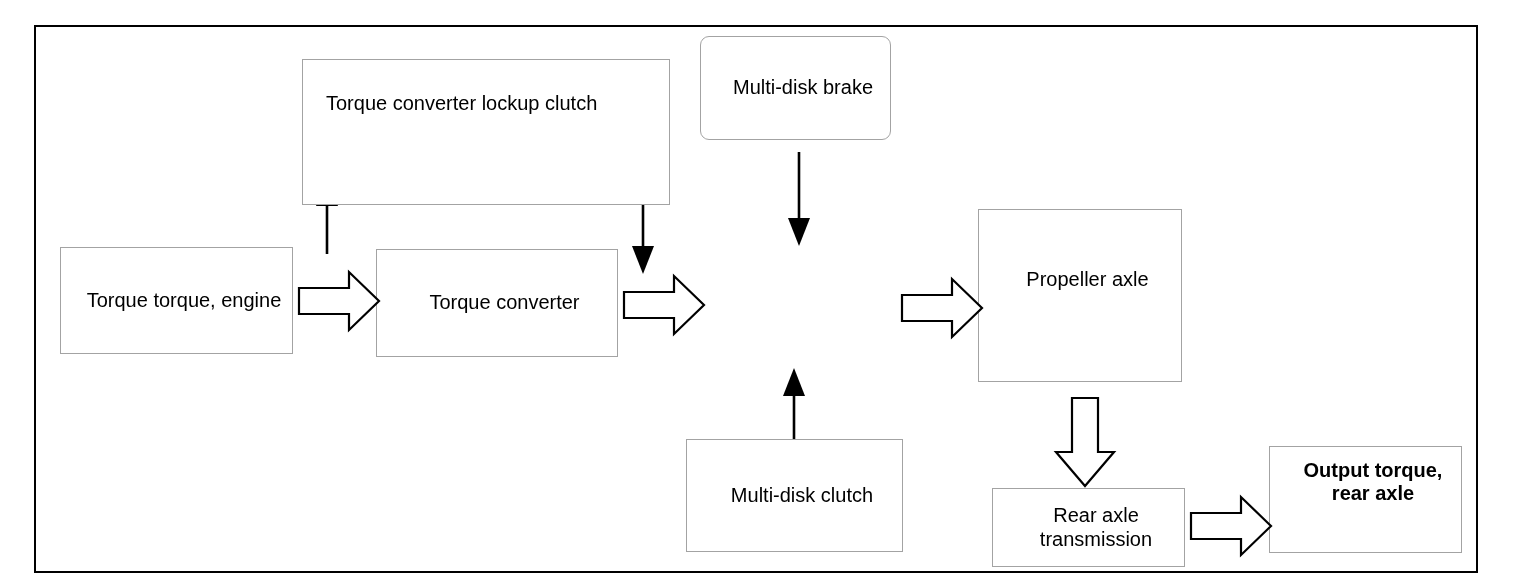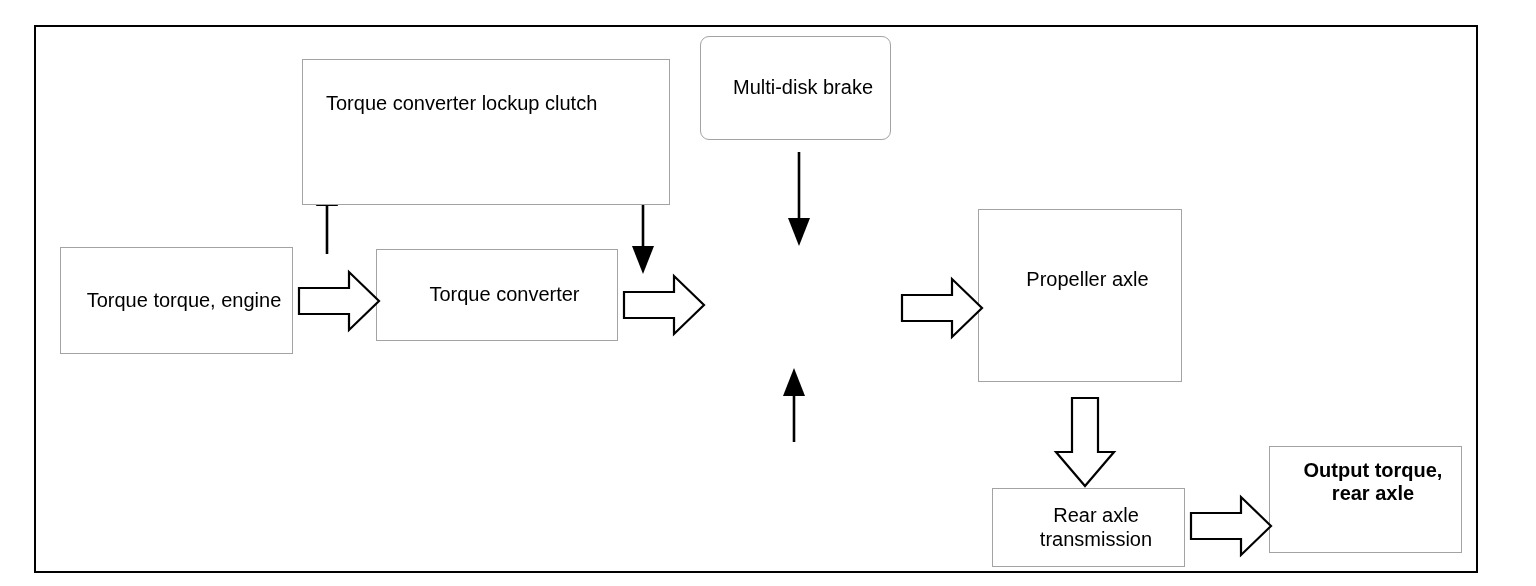--- a/index.html
+++ b/index.html
@@ -82,29 +82,32 @@
   </div>
 
   <div class="node v-center" style="left:700px; top:36px; width:191px; height:104px;border-radius:9px;">
     <span class="label">Multi-disk brake</span>
   </div>
 
   <div class="node v-center" style="left:60px; top:247px; width:233px; height:107px;">
     <span class="label">Torque torque, engine</span>
   </div>
 
-  <div class="node v-center" style="left:376px; top:249px; width:242px; height:92px;">
+  <div class="node v-center" style="left:376px; top:249px; width:242px; height:108px;">
     <span class="label">Torque converter</span>
   </div>
 
 
   <div class="node v-top" style="left:978px; top:209px; width:204px; height:173px;">
     <span class="label" style="padding-top:58px;">Propeller axle</span>
   </div>
 
+  <div class="node v-center" style="left:686px; top:439px; width:217px; height:113px;">
+    <span class="label">Multi-disk clutch</span>
+  </div>
 
   <div class="node v-center" style="left:992px; top:488px; width:193px; height:79px;">
     <span class="label">
       <span>Rear axle</span><br>
       <span>transmission</span>
     </span>
   </div>
 
   <div class="node v-top" style="left:1269px; top:446px; width:193px; height:107px;">
     <span class="label" style="padding-top:12px;font-weight:bold;">

